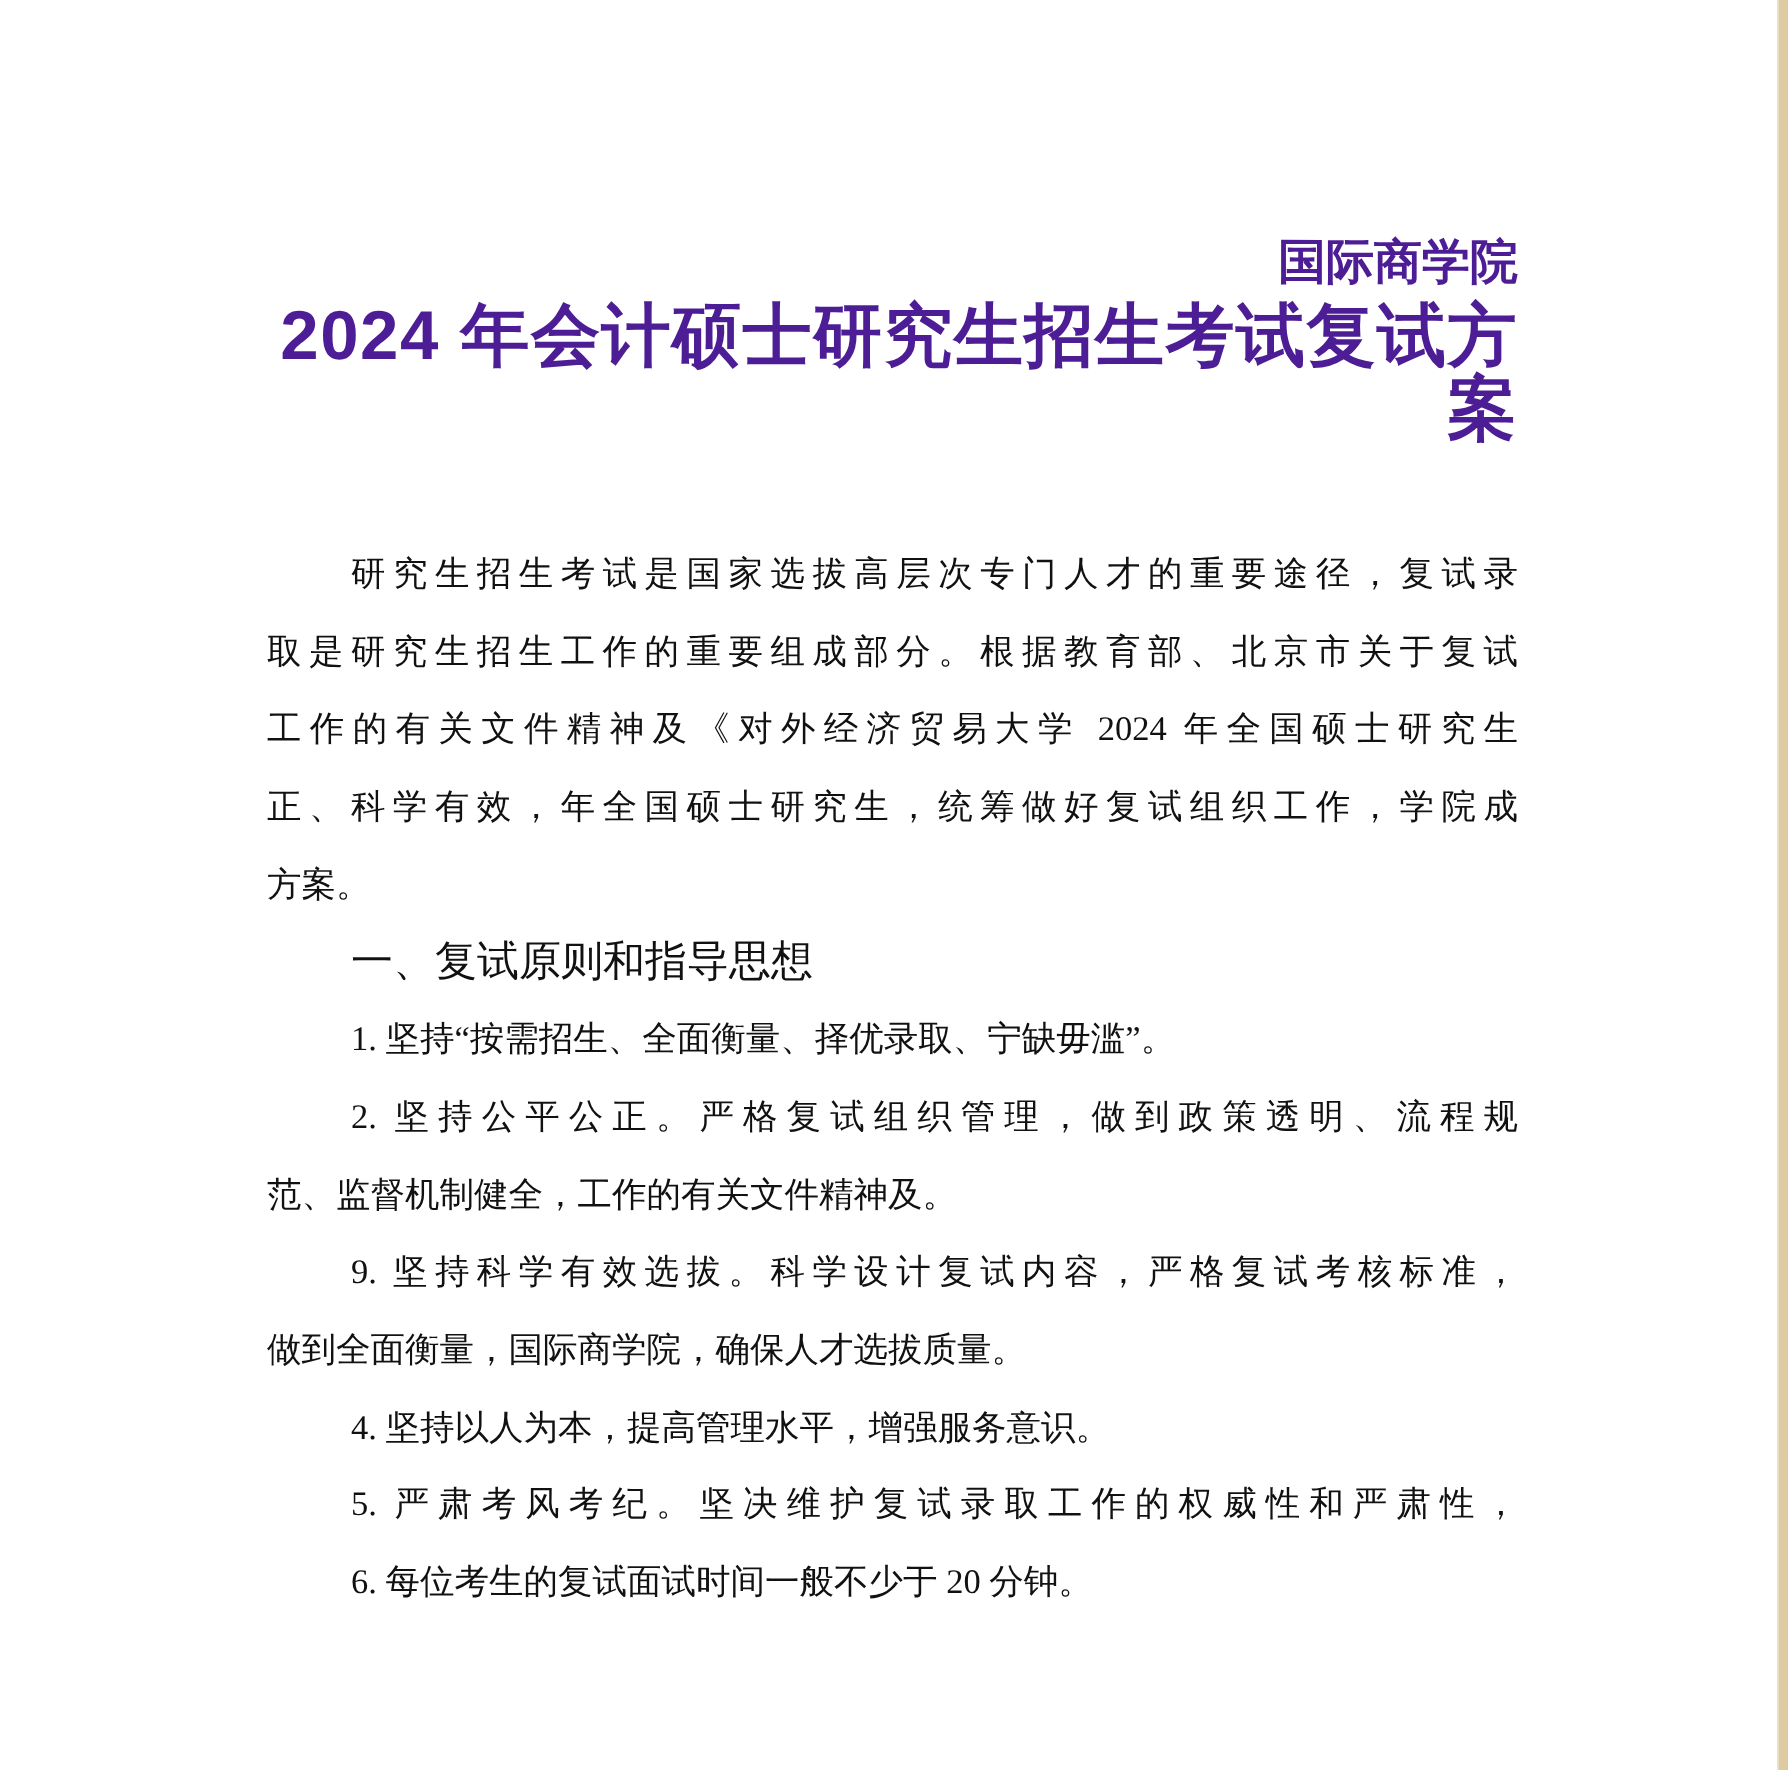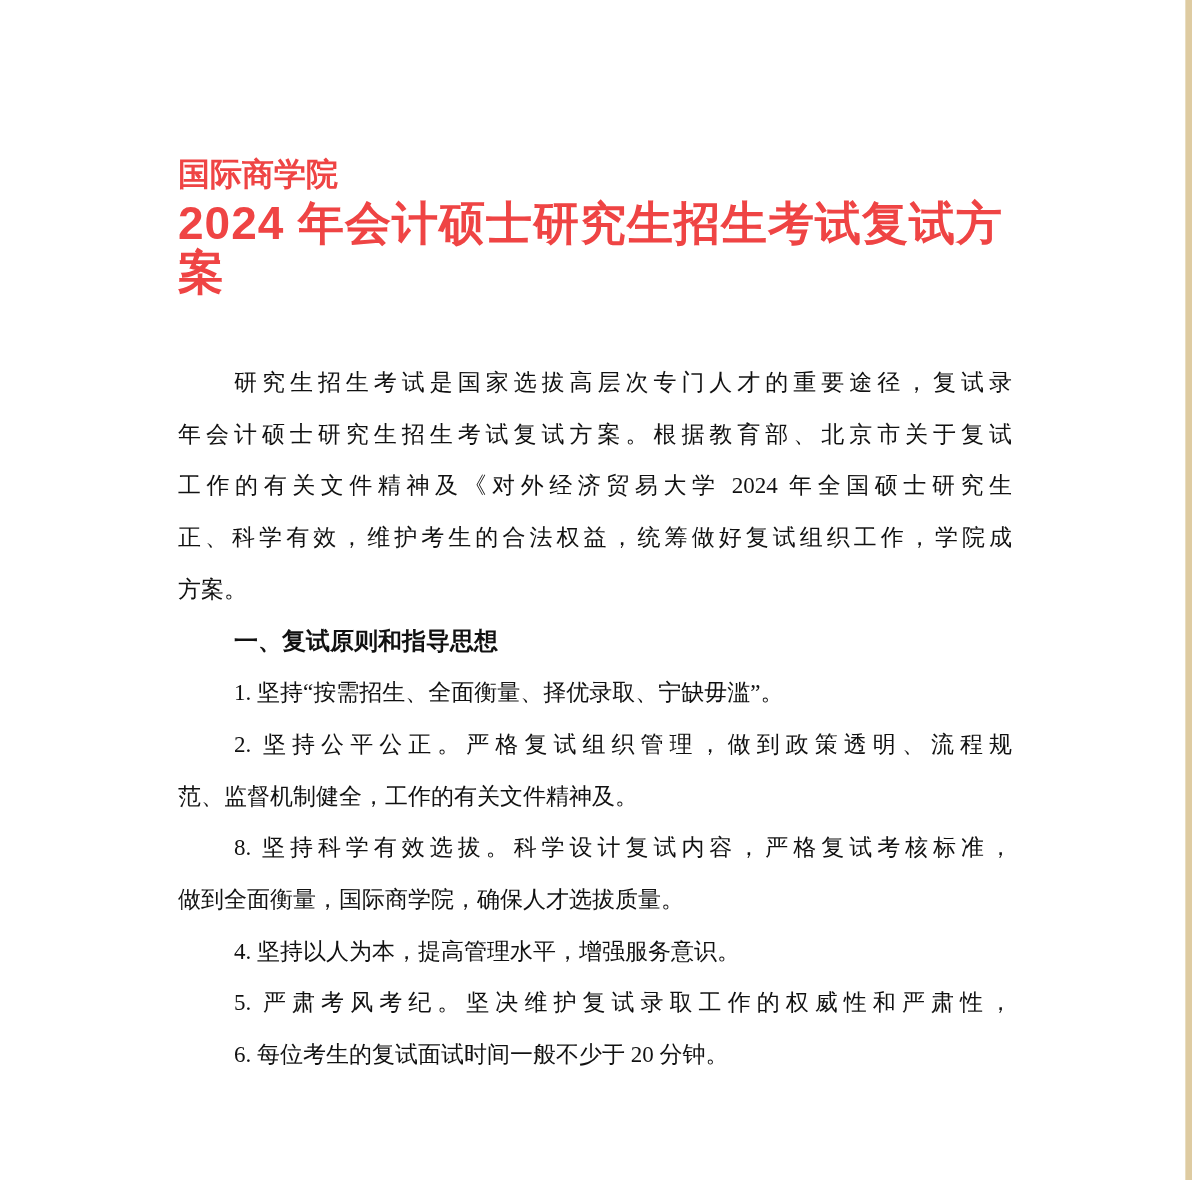--- a/index.html
+++ b/index.html
@@ -23,70 +23,70 @@
     border-left: 1px solid #e9ddc0;
   }
   .content {
     position: absolute;
     left: 178px;
     top: 0;
     width: 834px;
   }
   .title-block {
     margin-top: 150px;
-    text-align: left;
+    text-align: right;
     font-family: "Liberation Sans", "DejaVu Sans", sans-serif;
     font-weight: bold;
-    color: #ef4444;
+    color: #4c1d95;
   }
   .title-line1 { font-size: 32px; line-height: 49px; }
   .title-line2 { font-size: 46px; line-height: 49px; letter-spacing: 1px; }
   .body-block { margin-top: 60px; }
   .line {
     font-size: 23px;
     line-height: 51.7px;
     height: 51.7px;
     overflow: hidden;
     color: #111111;
   }
   .just {
     text-align: justify;
     text-align-last: justify;
   }
   .ind { text-indent: 56px; }
   .heading-line {
     font-family: "Liberation Sans", "DejaVu Sans", sans-serif;
-    font-weight: bold;
-    font-size: 24px;
+    font-weight: normal;
+    font-size: 28px;
   }
 </style>
 </head>
 <body>
 
 <div class="page">
   <div class="edge-strip"></div>
 
   <div class="content">
 
     <div class="title-block">
       <div class="title-line1">国际商学院</div>
       <div class="title-line2">2024 年会计硕士研究生招生考试复试方案</div>
     </div>
 
     <div class="body-block">
       <div class="line just ind">研究生招生考试是国家选拔高层次专门人才的重要途径，复试录</div>
-      <div class="line just">年会计硕士研究生招生考试复试方案。根据教育部、北京市关于复试</div>
+      <div class="line just">取是研究生招生工作的重要组成部分。根据教育部、北京市关于复试</div>
       <div class="line just">工作的有关文件精神及《对外经济贸易大学 2024 年全国硕士研究生</div>
-      <div class="line just">正、科学有效，维护考生的合法权益，统筹做好复试组织工作，学院成</div>
+      <div class="line just">正、科学有效，年全国硕士研究生，统筹做好复试组织工作，学院成</div>
       <div class="line">方案。</div>
       <div class="line ind heading-line">一、复试原则和指导思想</div>
       <div class="line ind">1. 坚持“按需招生、全面衡量、择优录取、宁缺毋滥”。</div>
       <div class="line just ind">2. 坚持公平公正。严格复试组织管理，做到政策透明、流程规</div>
       <div class="line">范、监督机制健全，工作的有关文件精神及。</div>
-      <div class="line just ind">8. 坚持科学有效选拔。科学设计复试内容，严格复试考核标准，</div>
+      <div class="line just ind">9. 坚持科学有效选拔。科学设计复试内容，严格复试考核标准，</div>
       <div class="line">做到全面衡量，国际商学院，确保人才选拔质量。</div>
       <div class="line ind">4. 坚持以人为本，提高管理水平，增强服务意识。</div>
       <div class="line just ind">5. 严肃考风考纪。坚决维护复试录取工作的权威性和严肃性，</div>
       <div class="line ind">6. 每位考生的复试面试时间一般不少于 20 分钟。</div>
     </div>
 
   </div>
 </div>
 
 </body></html>

